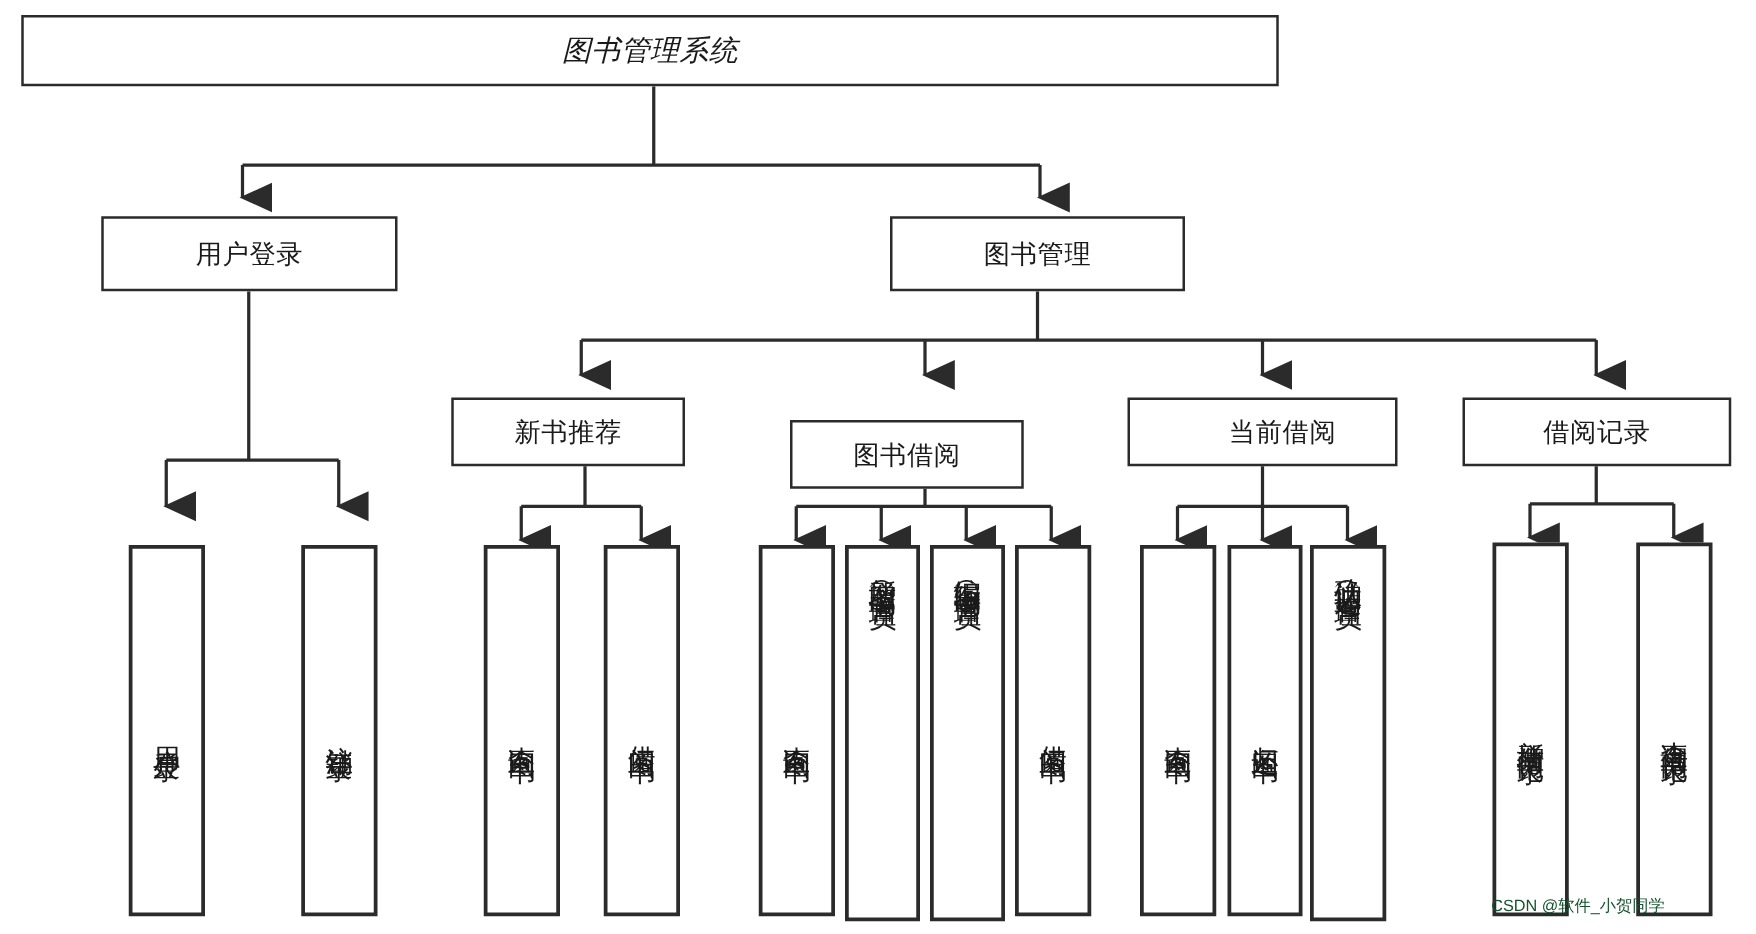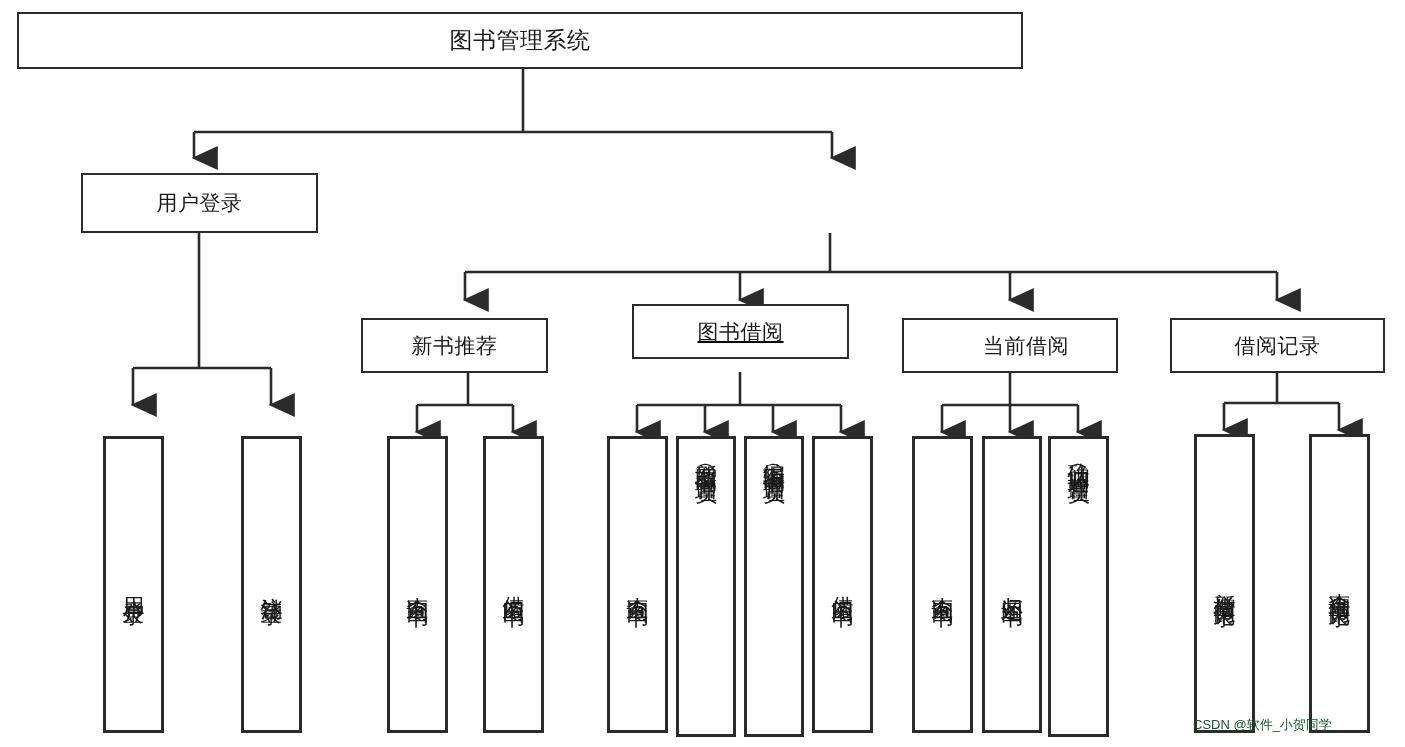--- a/index.html
+++ b/index.html
@@ -31,21 +31,21 @@
     align-items: center;
     justify-content: center;
     z-index: 2;
   }
   .node .label {
     color: #1a1a1a;
     letter-spacing: 0.5px;
     white-space: nowrap;
   }
   
-  .node.root { border-width: 2px; }
+  .node.root { border-width: 2px; font-style: italic; }
   .node.root .label { font-size: 23px; }
   
   .node.h .label { font-size: 21px; }
   
   .node.leaf {
     border-width: 3px;
     align-items: flex-start;
     padding-top: 6px;
   }
   .node.leaf .label {
@@ -123,26 +123,29 @@
   </svg>
 
   <div class="node root" style="left:17px; top:12px; width:1006px; height:57px;">
     <span class="label">图书管理系统</span>
   </div>
 
   <div class="node h" style="left:81px; top:173px; width:237px; height:60px;">
     <span class="label">用户登录</span>
   </div>
 
+  <div class="node h" style="left:712px; top:173px; width:236px; height:60px;">
+    <span class="label">图书管理</span>
+  </div>
 
   <div class="node h" style="left:361px; top:318px; width:187px; height:55px;">
     <span class="label">新书推荐</span>
   </div>
 
-  <div class="node h" style="left:632px; top:304px; width:217px; height:55px;text-decoration:underline;">
+  <div class="node h" style="left:632px; top:336px; width:187px; height:55px;">
     <span class="label">图书借阅</span>
   </div>
 
   <div class="node h" style="left:902px; top:318px; width:216px; height:55px;padding-left:32px;">
     <span class="label">当前借阅</span>
   </div>
 
   <div class="node h" style="left:1170px; top:318px; width:215px; height:55px;font-family:Liberation Serif, serif;">
     <span class="label">借阅记录</span>
   </div>

